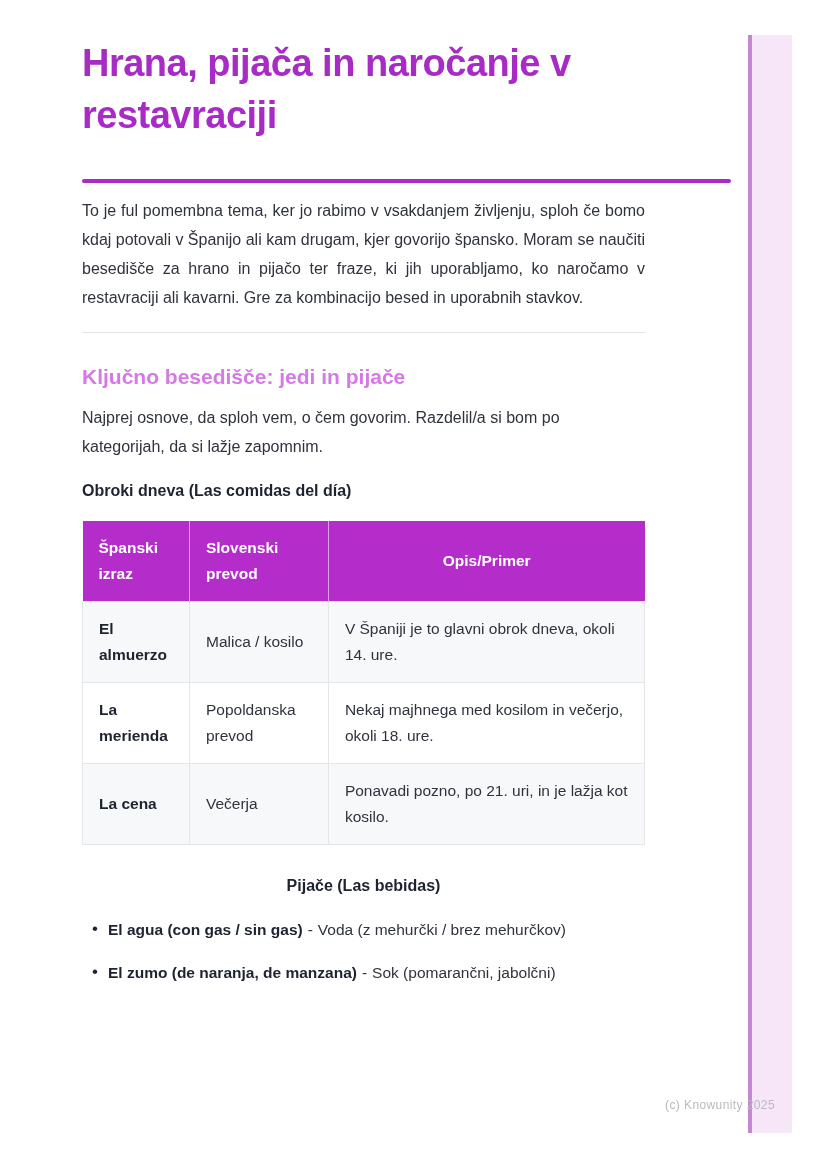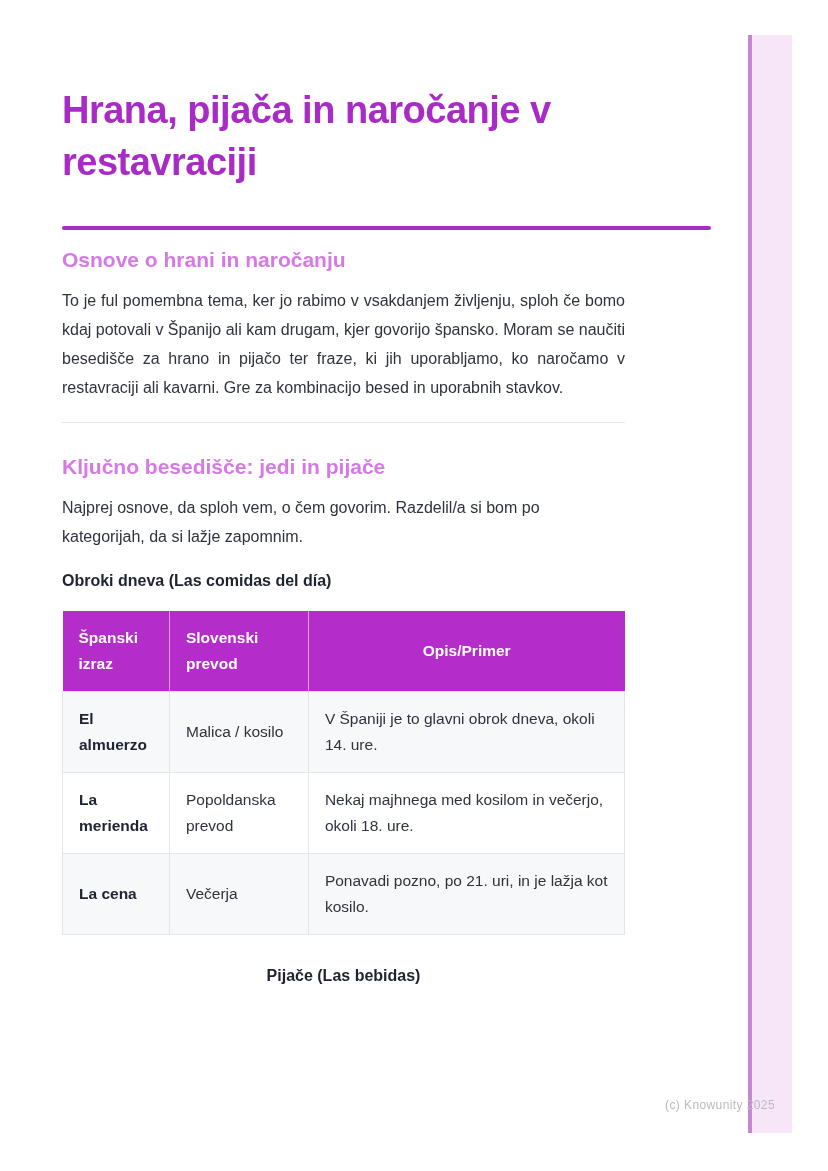--- a/index.html
+++ b/index.html
@@ -36,23 +36,23 @@
     position: absolute;
     top: 1098px; right: 53px;
     font-size: 12px;
     letter-spacing: 0.4px;
     color: var(--watermark);
     z-index: 5;
   }
 
   .content {
     position: absolute;
-    left: 62px; top: 0;
+    left: 82px; top: 0;
     width: 563px;
-    padding-top: 84px;
+    padding-top: 37px;
     z-index: 2;
   }
 
   h1.title {
     width: 600px;
     font-size: 38px;
     line-height: 52px;
     font-weight: 700;
     letter-spacing: -0.5px;
     color: var(--accent);
@@ -154,21 +154,20 @@
 <div class="page">
 
   <div class="accent-strip"></div>
   <div class="watermark">(c) Knowunity 2025</div>
 
   <div class="content">
 
     <h1 class="title">Hrana, pijača in naročanje v restavraciji</h1>
     <div class="title-rule"></div>
 
-    <h2 class="section-heading">Osnove o hrani in naročanju</h2>
     <p class="body-text justified">To je ful pomembna tema, ker jo rabimo v vsakdanjem življenju, sploh če bomo kdaj potovali v Španijo ali kam drugam, kjer govorijo špansko. Moram se naučiti besedišče za hrano in pijačo ter fraze, ki jih uporabljamo, ko naročamo v restavraciji ali kavarni. Gre za kombinacijo besed in uporabnih stavkov.</p>
 
     <div class="divider"></div>
 
     <h2 class="section-heading second">Ključno besedišče: jedi in pijače</h2>
     <p class="body-text">Najprej osnove, da sploh vem, o čem govorim. Razdelil/a si bom po kategorijah, da si lažje zapomnim.</p>
 
     <p class="bold-label">Obroki dneva (Las comidas del día)</p>
 
     <table class="meals">
@@ -193,15 +192,23 @@
         <tr class="alt">
           <td class="es-term">La cena</td>
           <td>Večerja</td>
           <td>Ponavadi pozno, po 21. uri, in je lažja kot kosilo.</td>
         </tr>
       </tbody>
     </table>
 
     <p class="bold-label drinks">Pijače (Las bebidas)</p>
 
+    <ul class="drinks-list">
+      <li>
+        <span class="term">El agua (con gas / sin gas)</span><span class="sep">-</span><span class="def">Voda (z mehurčki / brez mehurčkov)</span>
+      </li>
+      <li>
+        <span class="term">El zumo (de naranja, de manzana)</span><span class="sep">-</span><span class="def">Sok (pomarančni, jabolčni)</span>
+      </li>
+    </ul>
 
   </div>
 </div>
 
 </body></html>

